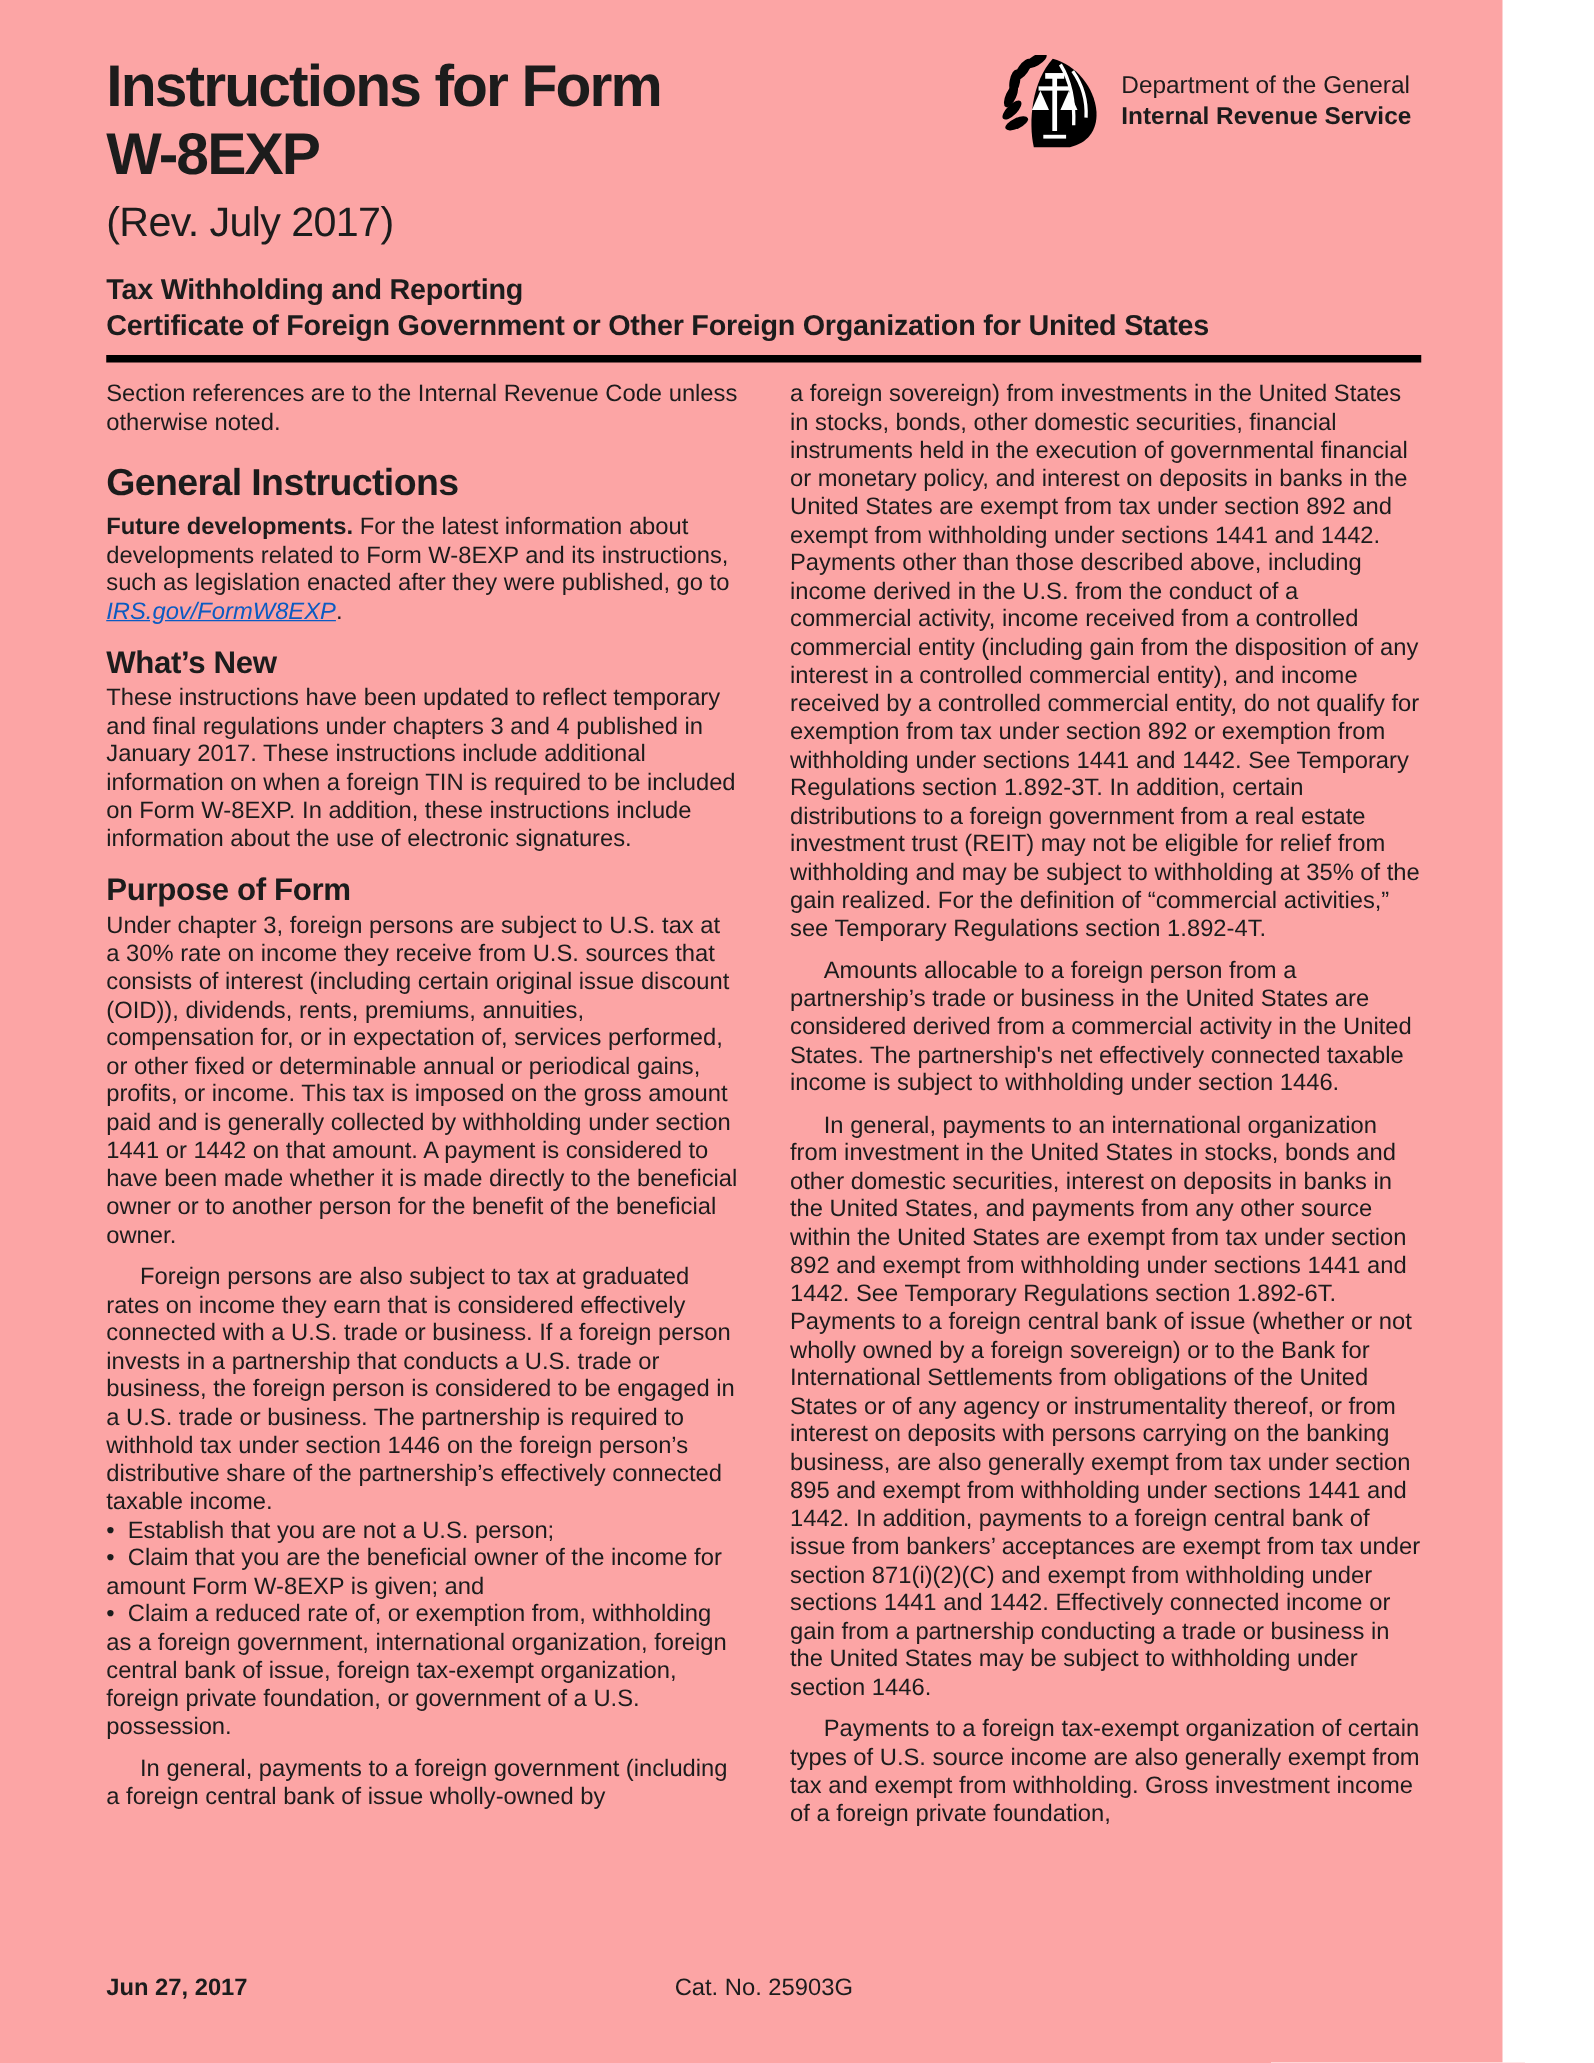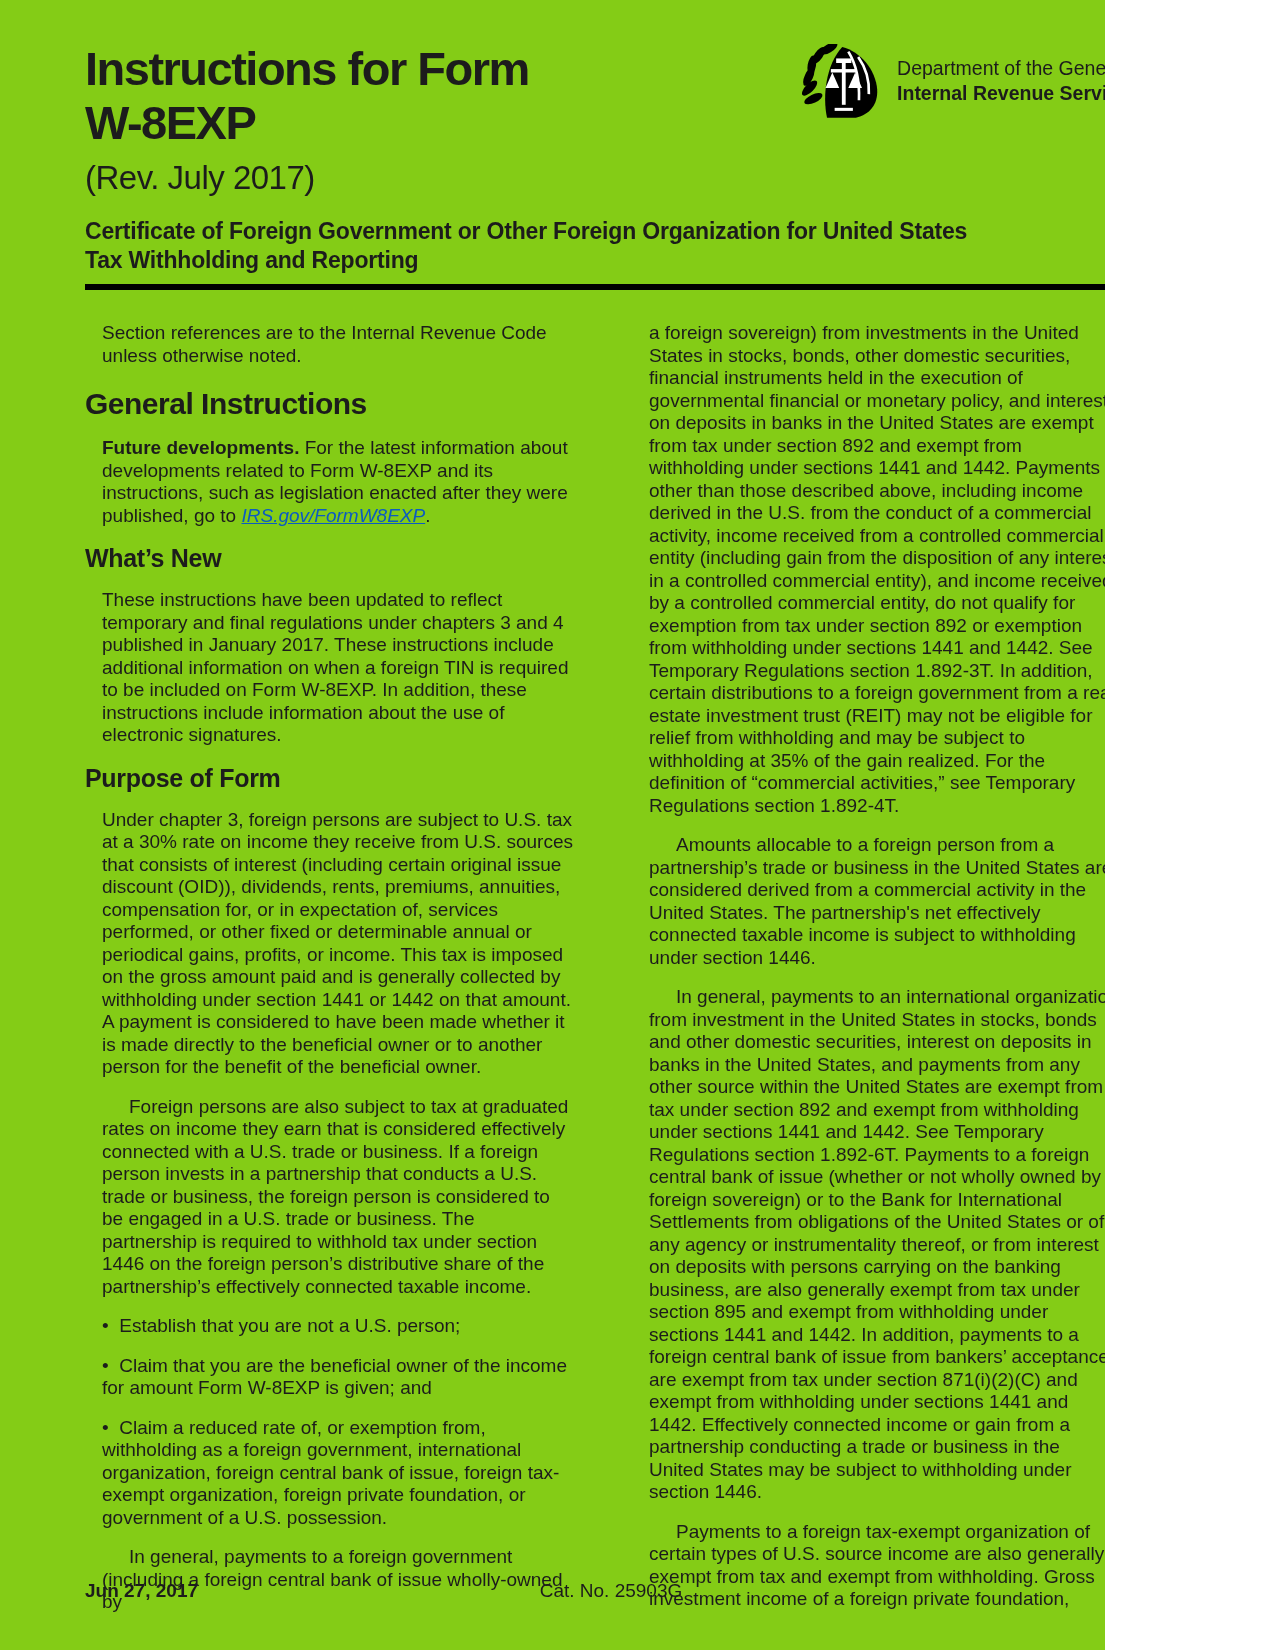--- a/index.html
+++ b/index.html
@@ -1,19 +1,19 @@
 <!DOCTYPE html>
 <html><head>
 <meta charset="utf-8">
 <style>
   html,body { margin:0; padding:0; background:#ffffff; }
   .page {
     position:relative;
-    width:1105px; height:1650px;
-    background:#84cc16;
+    width:1202px; height:1650px;
+    background:#fca5a5;
     font-family:"Liberation Sans", sans-serif;
     color:#1c1c1c;
     overflow:hidden;
   }
   .content { position:absolute; left:85px; top:42px; width:1052px; }
 
   
   .header-row { display:flex; justify-content:space-between; align-items:flex-start; }
   .title-block { }
   .title-line { font-size:47px; font-weight:bold; letter-spacing:-1.5px; line-height:54px; }
@@ -22,21 +22,21 @@
   .logo-svg { display:block; }
   .agency-text { padding-top:12px; font-size:19.5px; line-height:25px; }
   .agency-line2 { font-weight:bold; }
 
   .subtitle-block { margin-top:20px; font-size:23px; font-weight:bold; line-height:29px; letter-spacing:-0.2px; }
   .rule { height:6px; background:#000; margin-top:9px; }
 
   
   .columns { display:flex; gap:42px; margin-top:15px; }
   .col { width:505px; font-size:19px; line-height:22.5px; }
-  .col p { margin:17px; }
+  .col p { margin:0; }
   .p-gap { margin-top:11px !important; }
   .indent { text-indent:27px; }
   h1.section-h1 { font-size:30px; font-weight:bold; letter-spacing:-0.5px; margin:21px 0 8px 0; line-height:32px; }
   h2.section-h2 { font-size:25px; font-weight:bold; letter-spacing:-0.3px; margin:15px 0 4px 0; line-height:28px; }
   .lead-bold { font-weight:bold; }
   a.doc-link { color:#0b5bc2; font-style:italic; cursor:pointer; }
   .bullet::before { content:"\2022\00a0\00a0"; }
 
   
   .footer { position:absolute; left:85px; top:1580px; width:1052px; font-size:19px; }
@@ -79,22 +79,22 @@
           </g>
         </svg>
         <div class="agency-text">
           <div class="agency-line1">Department of the General</div>
           <div class="agency-line2">Internal Revenue Service</div>
         </div>
       </div>
     </div>
 
     <div class="subtitle-block">
+      <div>Tax Withholding and Reporting</div>
       <div>Certificate of Foreign Government or Other Foreign Organization for United States</div>
-      <div>Tax Withholding and Reporting</div>
     </div>
     <div class="rule"></div>
 
     <div class="columns">
 
       <div class="col">
         <p>Section references are to the Internal Revenue Code unless otherwise noted.</p>
 
         <h1 class="section-h1">General Instructions</h1>
 

